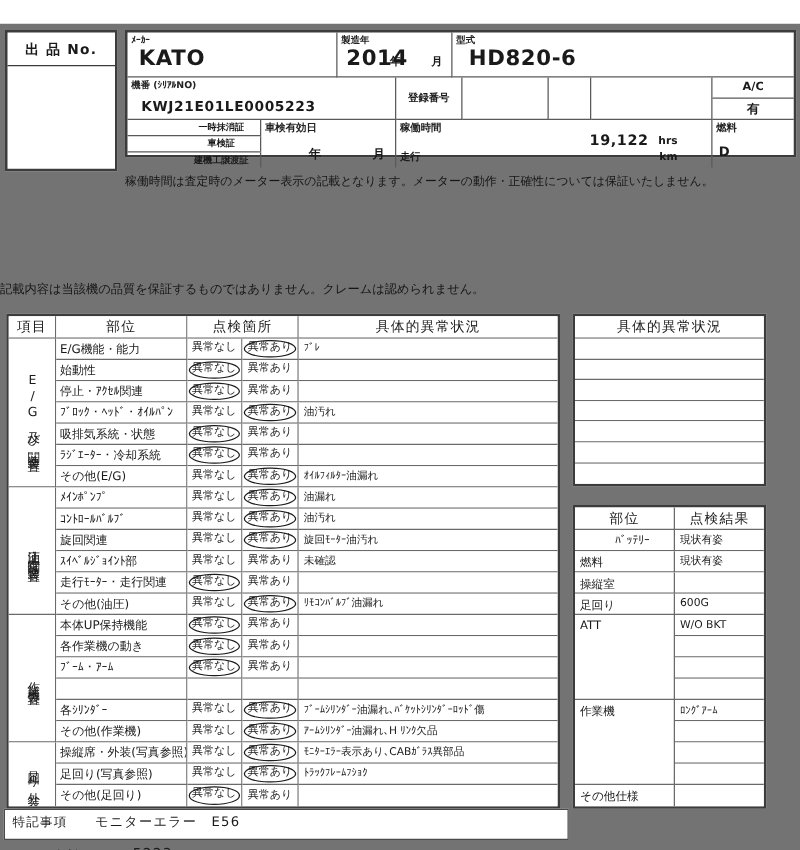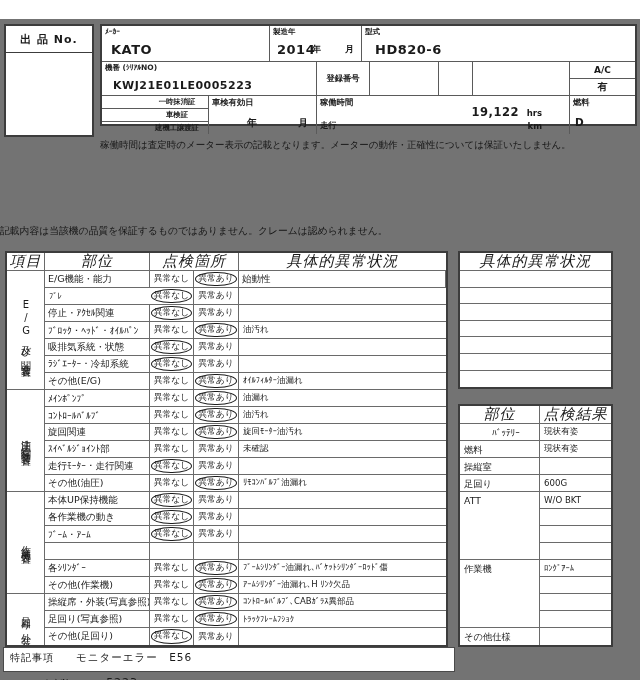--- a/index.html
+++ b/index.html
@@ -7,33 +7,33 @@
          font-family:"DejaVu Sans","Liberation Sans",sans-serif;color:#1a1a1a;overflow:hidden;margin-top:19px;}
   
   .lot-box{position:absolute;left:4px;top:5px;width:90px;height:113px;border:2px solid #3c3c3c;box-sizing:border-box;background:#fff;}
   .lot-label{height:26px;border-bottom:1.5px solid #3c3c3c;display:flex;align-items:center;justify-content:center;font-size:11px;font-weight:bold;letter-spacing:1px;}
   .lot-number{height:82px;display:flex;align-items:center;justify-content:center;font-size:27px;font-weight:bold;letter-spacing:1px;}
   
   .hdr{position:absolute;left:100px;top:5px;width:537px;height:102px;border:2px solid #3c3c3c;box-sizing:border-box;background:#fff;font-weight:bold;}
   .hc{position:absolute;box-sizing:border-box;border-right:1px solid #5a5a5a;border-bottom:1px solid #5a5a5a;overflow:hidden;}
   .hc .lbl{position:absolute;top:1px;left:3px;font-size:7.5px;color:#222;white-space:nowrap;}
   .noR{border-right:none !important;} .noB{border-bottom:none !important;}
-  .val-md{position:absolute;bottom:4px;left:9px;font-size:13px;letter-spacing:0.5px;white-space:nowrap;}
+  .val-md{position:absolute;bottom:4px;left:9px;font-size:17px;letter-spacing:0.5px;white-space:nowrap;}
   .unit{font-size:9px;}
   
   .doc-row{position:absolute;left:0;width:107px;box-sizing:border-box;border-bottom:1px solid #5a5a5a;display:flex;padding-left:44px;}
   .doc-label{width:79px;box-sizing:border-box;border-right:1px solid #5a5a5a;font-size:7.3px;display:flex;align-items:center;justify-content:center;white-space:nowrap;}
   .doc-val{flex:1;}
   
   .note1{position:absolute;left:100px;top:120px;font-size:9.5px;white-space:nowrap;color:#161616;}
   .note2{position:absolute;left:0;top:206px;font-size:9.8px;white-space:nowrap;color:#161616;}
   
   .grid{position:absolute;display:grid;border:2px solid #3c3c3c;box-sizing:border-box;background:#fff;}
   .cell{box-sizing:border-box;border-right:1px solid #6a6a6a;border-bottom:1px solid #6a6a6a;display:flex;align-items:center;overflow:hidden;background:#fff;}
-  .th{justify-content:center;font-size:15px;letter-spacing:1px;font-style:italic;}
+  .th{justify-content:center;font-size:11px;letter-spacing:1px;}
   .cat{writing-mode:vertical-rl;text-orientation:upright;justify-content:center;font-size:10px;letter-spacing:2px;line-height:1;padding:2px 0;}
   .part{padding-left:3px;font-size:9.5px;white-space:nowrap;}
   .stat{justify-content:center;}
   .opt{font-size:8.8px;white-space:nowrap;line-height:1.1;}
   .circ{border:1.5px solid #1c1c1c;border-radius:50%;padding:1px 2px 2px;}
   .note-cell{padding-left:4px;font-size:8.5px;white-space:nowrap;letter-spacing:0;}
   #inspection-table{left:5px;top:232px;width:443px;grid-template-columns:38px 105px 44px 45px 1fr;grid-template-rows:18px repeat(22,17px);}
   #abnormal-panel{left:458px;top:232px;width:155px;grid-template-columns:1fr;grid-template-rows:18px repeat(7,16.6px);}
   #result-panel{left:458px;top:385px;width:155px;grid-template-columns:80px 1fr;grid-template-rows:18px repeat(13,17px);}
   .rp-part{padding-left:4px;font-size:9.3px;white-space:nowrap;align-items:flex-start;padding-top:3px;}
@@ -128,22 +128,22 @@
       <div class="cell th" style="grid-column: 3 / span 2;">点検箇所</div>
       <div class="cell th noR">具体的異常状況</div>
       <div class="cell cat" style="grid-row: span 7;">E/G及び関連装置</div>
       <div class="cell part">E/G機能・能力</div>
       <div class="cell stat">
         <span class="opt">異常なし</span>
       </div>
       <div class="cell stat">
         <span class="opt circ">異常あり</span>
       </div>
+      <div class="cell note-cell noR">ﾌﾞﾚ</div>
       <div class="cell part">始動性</div>
-      <div class="cell note-cell noR">ﾌﾞﾚ</div>
       <div class="cell stat">
         <span class="opt circ">異常なし</span>
       </div>
       <div class="cell stat">
         <span class="opt">異常あり</span>
       </div>
       <div class="cell note-cell noR"></div>
       <div class="cell part">停止・ｱｸｾﾙ関連</div>
       <div class="cell stat">
         <span class="opt circ">異常なし</span>
@@ -279,21 +279,21 @@
       </div>
       <div class="cell note-cell noR">ｱｰﾑｼﾘﾝﾀﾞｰ油漏れ､H ﾘﾝｸ欠品</div>
       <div class="cell cat noB" style="grid-row: span 3;">足回り外装</div>
       <div class="cell part">操縦席・外装(写真参照)</div>
       <div class="cell stat">
         <span class="opt">異常なし</span>
       </div>
       <div class="cell stat">
         <span class="opt circ">異常あり</span>
       </div>
-      <div class="cell note-cell noR">ｺﾝﾄﾛｰﾙﾊﾞﾙﾌﾞ､CABｶﾞﾗｽ異部品</div>
+      <div class="cell note-cell noR">ﾓﾆﾀｰｴﾗｰ表示あり､CABｶﾞﾗｽ異部品</div>
       <div class="cell part">足回り(写真参照)</div>
       <div class="cell stat">
         <span class="opt">異常なし</span>
       </div>
       <div class="cell stat">
         <span class="opt circ">異常あり</span>
       </div>
       <div class="cell note-cell noR">ﾄﾗｯｸﾌﾚｰﾑﾌｼｮｸ</div>
       <div class="cell part noB">その他(足回り)</div>
       <div class="cell stat noB">

